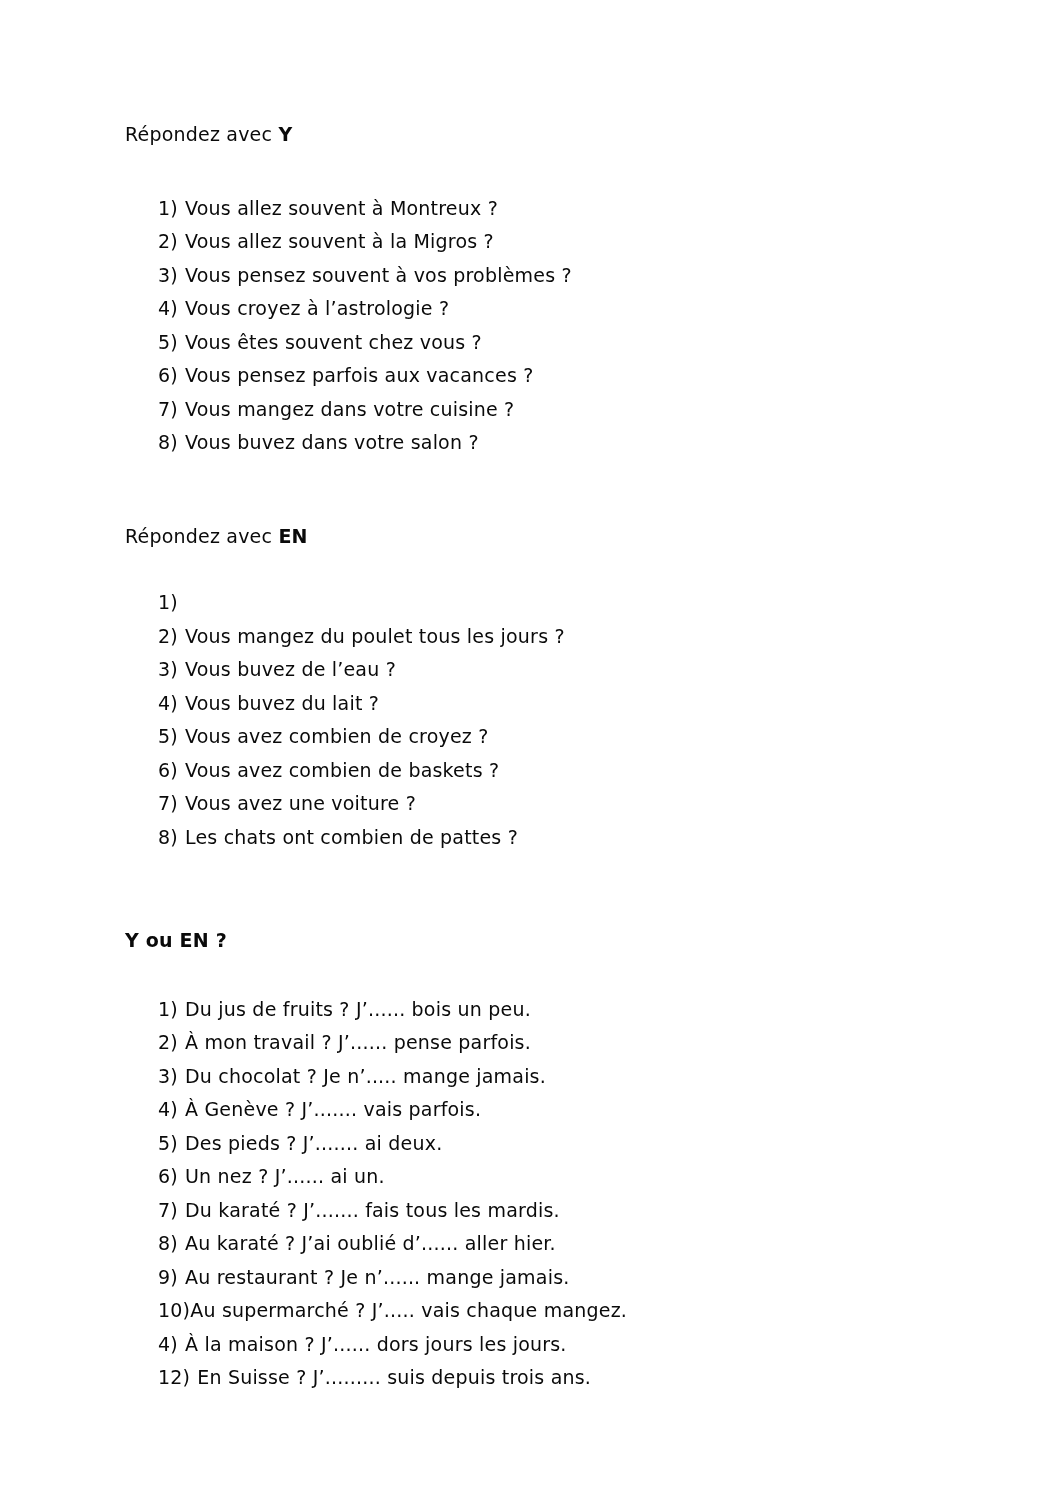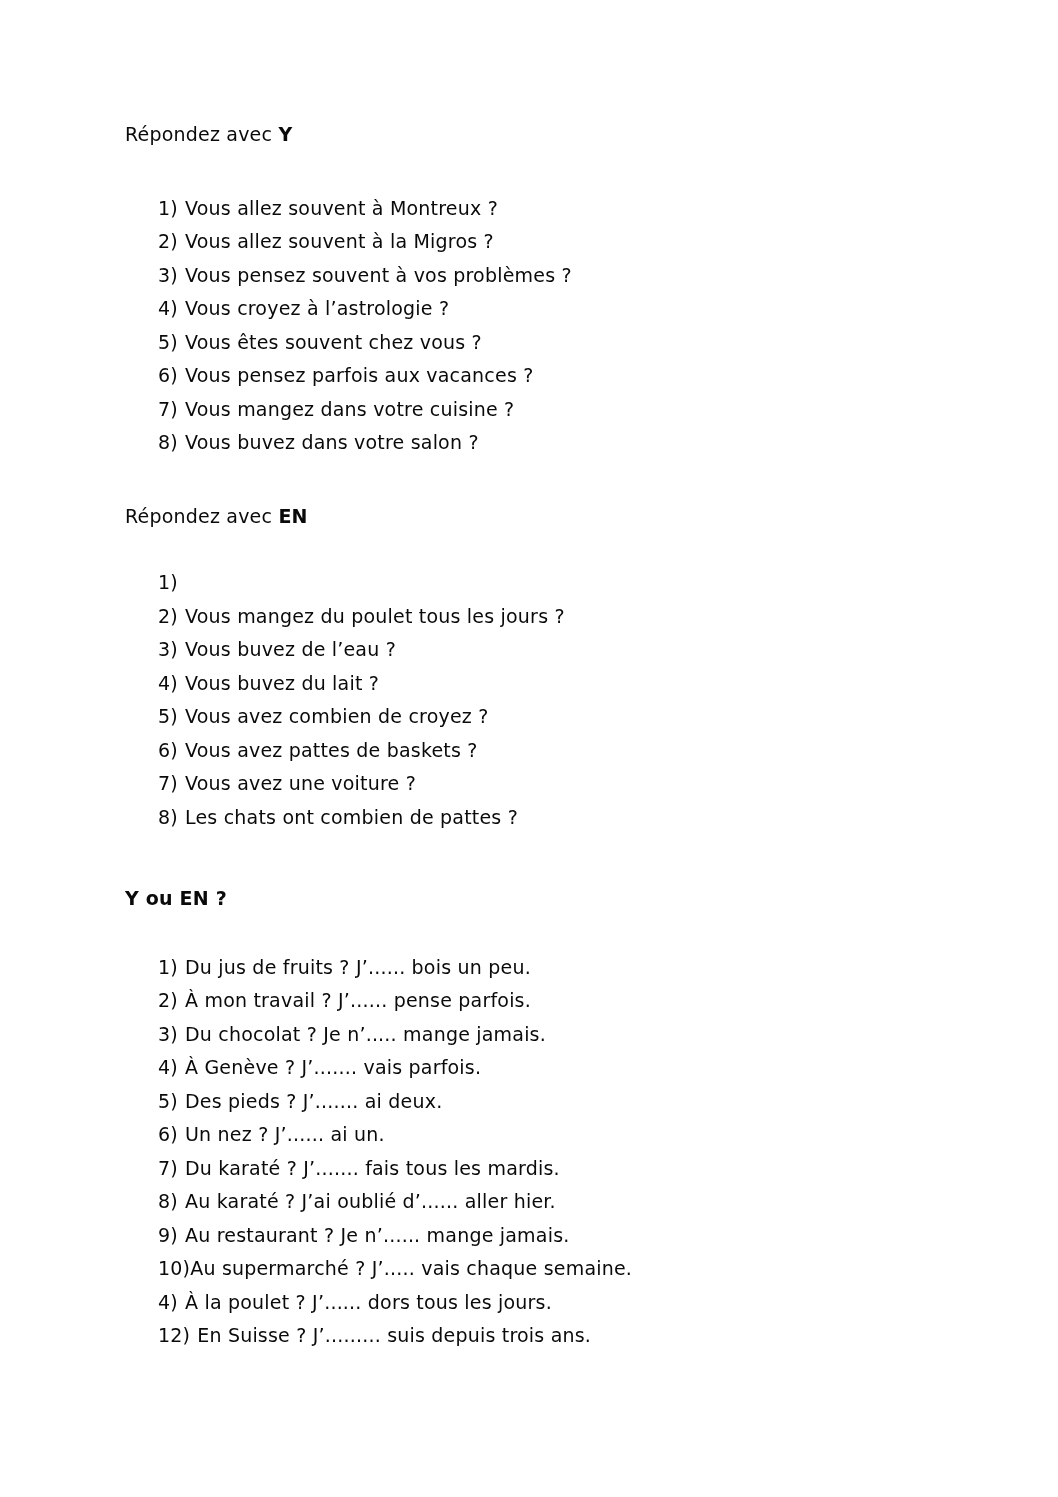--- a/index.html
+++ b/index.html
@@ -35,22 +35,22 @@
   .heading.all-bold {
     font-weight: bold;
   }
   .qlist {
     margin: 0 0 0 33px;
     padding: 0;
   }
   .qlist.gap-1 { margin-top: 40px; }
   .qlist.gap-2 { margin-top: 33px; }
   .qlist.gap-3 { margin-top: 35px; }
-  .h-gap-1 { margin-top: 40px; }
-  .h-gap-2 { margin-top: 48px; }
+  .h-gap-1 { margin-top: 60px; }
+  .h-gap-2 { margin-top: 70px; }
   .qitem {
     display: flex;
     white-space: pre;
   }
   .qitem .num {
     display: inline-block;
     min-width: 27px;
     flex: 0 0 auto;
   }
   .qitem.spaced-num .num {
@@ -77,37 +77,37 @@
   </div>
 
   <div>
     <p class="heading h-gap-1"><span>Répondez avec </span><span class="emph">EN</span></p>
     <div class="qlist gap-2">
       <div class="qitem"><span class="num">1)</span></div>
       <div class="qitem"><span class="num">2)</span><span class="txt">Vous mangez du poulet tous les jours ?</span></div>
       <div class="qitem"><span class="num">3)</span><span class="txt">Vous buvez de l’eau ?</span></div>
       <div class="qitem"><span class="num">4)</span><span class="txt">Vous buvez du lait ?</span></div>
       <div class="qitem"><span class="num">5)</span><span class="txt">Vous avez combien de croyez ?</span></div>
-      <div class="qitem"><span class="num">6)</span><span class="txt">Vous avez pattes de baskets ?</span></div>
+      <div class="qitem"><span class="num">6)</span><span class="txt">Vous avez combien de baskets ?</span></div>
       <div class="qitem"><span class="num">7)</span><span class="txt">Vous avez une voiture ?</span></div>
       <div class="qitem"><span class="num">8)</span><span class="txt">Les chats ont combien de pattes ?</span></div>
     </div>
   </div>
 
   <div>
     <p class="heading all-bold h-gap-2"><span></span><span class="emph">Y ou EN ?</span></p>
     <div class="qlist gap-3">
       <div class="qitem"><span class="num">1)</span><span class="txt">Du jus de fruits ? J’...... bois un peu.</span></div>
       <div class="qitem"><span class="num">2)</span><span class="txt">À mon travail ? J’...... pense parfois.</span></div>
       <div class="qitem"><span class="num">3)</span><span class="txt">Du chocolat ? Je n’..... mange jamais.</span></div>
       <div class="qitem"><span class="num">4)</span><span class="txt">À Genève ? J’....... vais parfois.</span></div>
       <div class="qitem"><span class="num">5)</span><span class="txt">Des pieds ? J’....... ai deux.</span></div>
       <div class="qitem"><span class="num">6)</span><span class="txt">Un nez ? J’...... ai un.</span></div>
       <div class="qitem"><span class="num">7)</span><span class="txt">Du karaté ? J’....... fais tous les mardis.</span></div>
       <div class="qitem"><span class="num">8)</span><span class="txt">Au karaté ? J’ai oublié d’...... aller hier.</span></div>
       <div class="qitem"><span class="num">9)</span><span class="txt">Au restaurant ? Je n’...... mange jamais.</span></div>
-      <div class="qitem"><span class="num">10)</span><span class="txt">Au supermarché ? J’..... vais chaque semaine.</span></div>
-      <div class="qitem"><span class="num">4)</span><span class="txt">À la poulet ? J’...... dors tous les jours.</span></div>
+      <div class="qitem"><span class="num">10)</span><span class="txt">Au supermarché ? J’..... vais chaque mangez.</span></div>
+      <div class="qitem"><span class="num">4)</span><span class="txt">À la maison ? J’...... dors jours les jours.</span></div>
       <div class="qitem spaced-num"><span class="num">12)</span><span class="txt">En Suisse ? J’......... suis depuis trois ans.</span></div>
     </div>
   </div>
 
 </div>
 
 </body></html>

